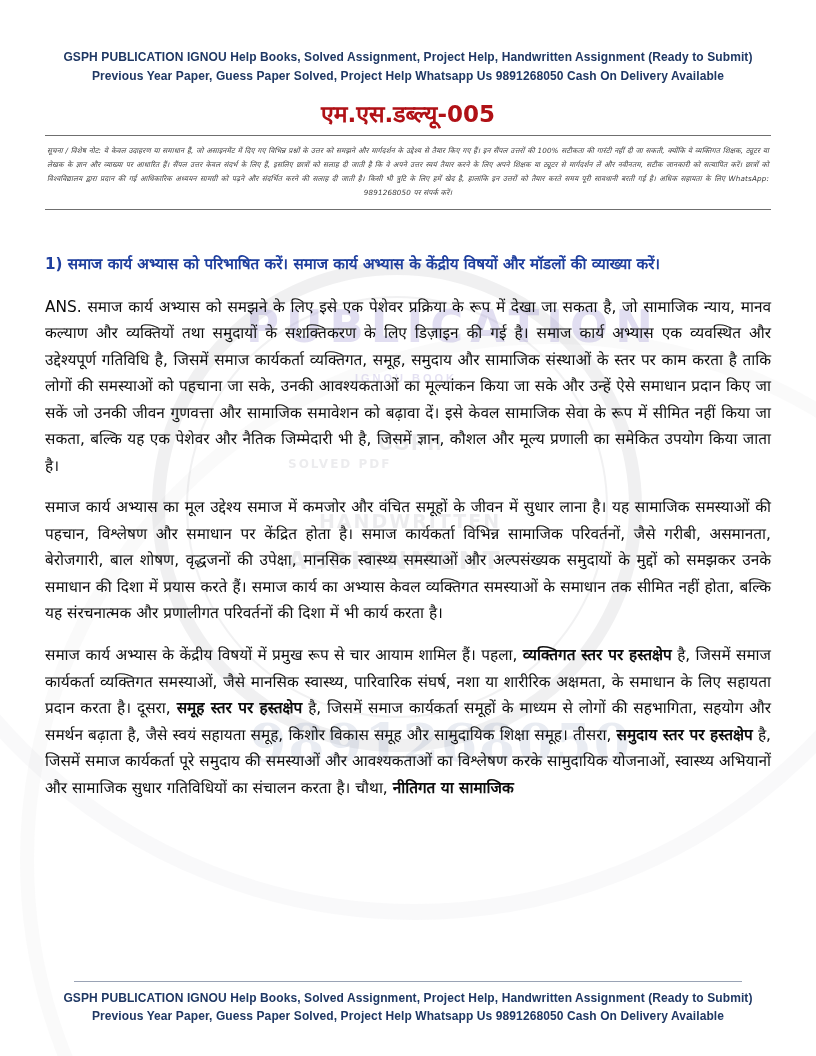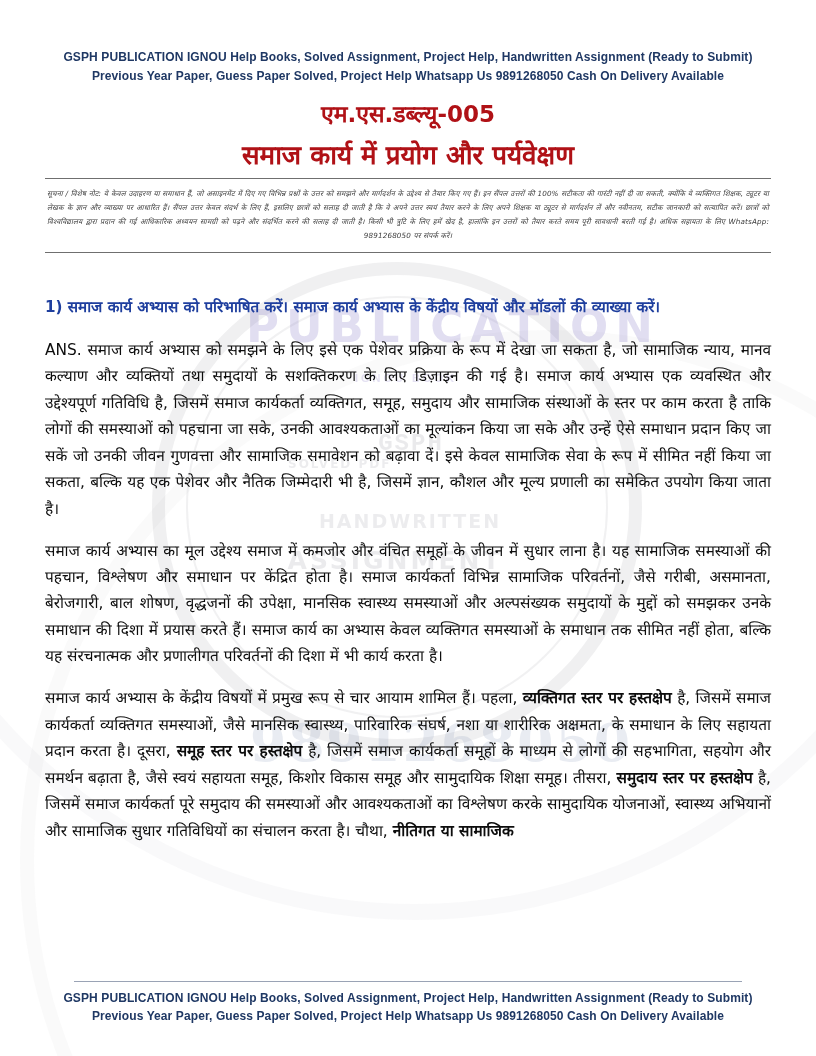--- a/index.html
+++ b/index.html
@@ -275,21 +275,20 @@
 
   <div class="page-header">
     <div class="runner">GSPH PUBLICATION IGNOU Help Books, Solved Assignment, Project Help, Handwritten Assignment (Ready to Submit)</div>
     <div class="runner">Previous Year Paper, Guess Paper Solved, Project Help Whatsapp Us 9891268050 Cash On Delivery Available</div>
   </div>
 
   <div class="content">
 
     <div class="title-block">
       <div class="course-code" style="color: rgb(176, 17, 22);">एम.एस.डब्ल्यू-005</div>
-      <div class="course-title" style="color: rgb(176, 17, 22);">समाज कार्य में प्रयोग और पर्यवेक्षण</div>
     </div>
 
     <div class="notice-box">
       <div class="notice-text">सूचना / विशेष नोट: ये केवल उदाहरण या समाधान हैं, जो असाइनमेंट में दिए गए विभिन्न प्रश्नों के उत्तर को समझने और मार्गदर्शन के उद्देश्य से तैयार किए गए हैं। इन सैंपल उत्तरों की 100% सटीकता की गारंटी नहीं दी जा सकती, क्योंकि ये व्यक्तिगत शिक्षक, ट्यूटर या लेखक के ज्ञान और व्याख्या पर आधारित हैं। सैंपल उत्तर केवल संदर्भ के लिए हैं, इसलिए छात्रों को सलाह दी जाती है कि वे अपने उत्तर स्वयं तैयार करने के लिए अपने शिक्षक या ट्यूटर से मार्गदर्शन लें और नवीनतम, सटीक जानकारी को सत्यापित करें। छात्रों को विश्वविद्यालय द्वारा प्रदान की गई आधिकारिक अध्ययन सामग्री को पढ़ने और संदर्भित करने की सलाह दी जाती है। किसी भी त्रुटि के लिए हमें खेद है, हालांकि इन उत्तरों को तैयार करते समय पूरी सावधानी बरती गई है। अधिक सहायता के लिए WhatsApp: 9891268050 पर संपर्क करें।</div>
     </div>
 
     <div class="question" style="color: rgb(31, 63, 158);">
       <span>1)</span>
       <span>समाज कार्य अभ्यास को परिभाषित करें। समाज कार्य अभ्यास के केंद्रीय विषयों और मॉडलों की व्याख्या करें।</span>
     </div>

